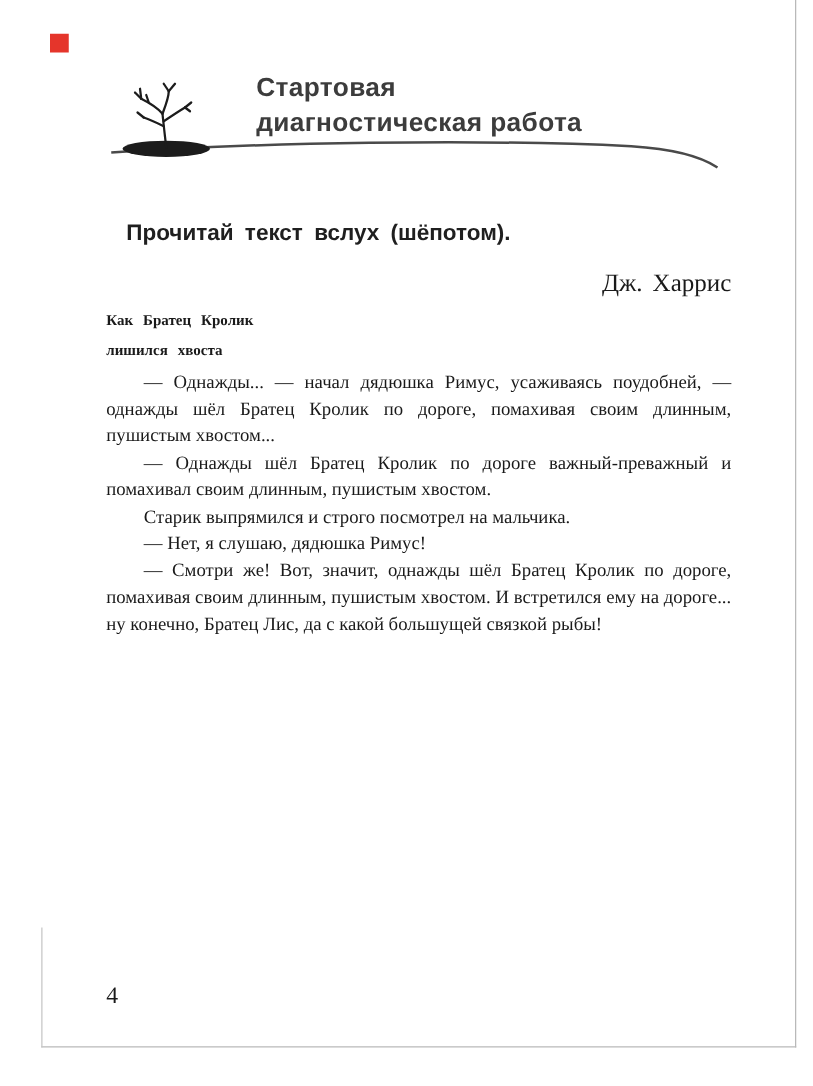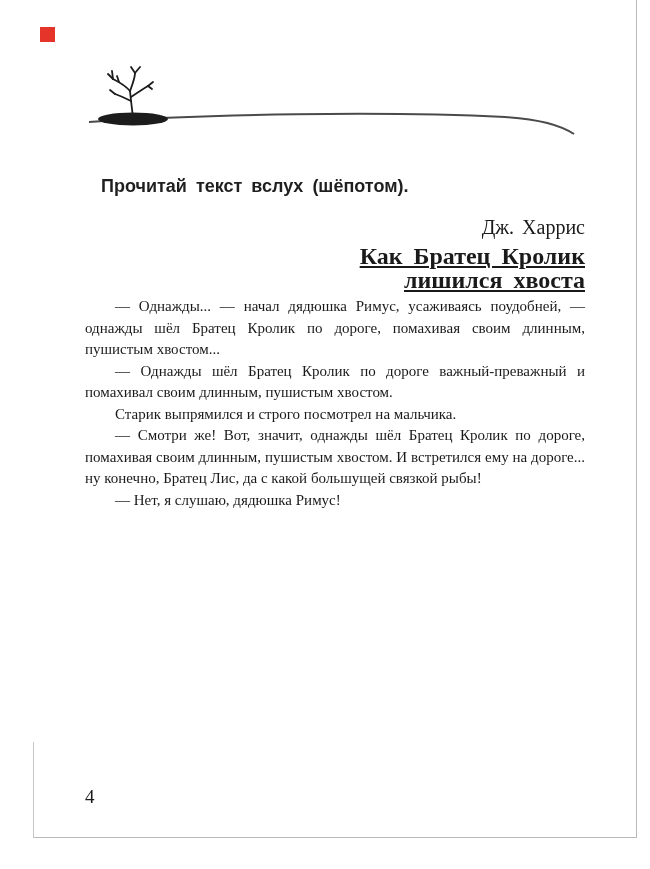--- a/index.html
+++ b/index.html
@@ -49,25 +49,24 @@
     word-spacing:4px;
   }
   .author {
     margin:2px 0 0 0;
     text-align:right;
     font-size:20px; line-height:24px;
     word-spacing:3px;
   }
   .story-title {
     margin:5px 0 4px 0;
-    text-align:right;
+    text-align:left;
     font-weight:bold;
-    font-size:24px; line-height:24px;
+    font-size:12px; line-height:24px;
     word-spacing:5px;
-    text-decoration:underline;
   }
   .story p {
     margin:0;
     font-size:15px; line-height:21.5px;
     text-align:justify;
     text-indent:30px;
     hyphens:auto; -webkit-hyphens:auto;
   }
   .page-number {
     position:absolute; left:85px; top:786px;
@@ -94,34 +93,38 @@
       <path d="M 28 24 L 27 16"></path>
       <path d="M 50 18 L 46 12"></path>
       <path d="M 50 18 L 55 12"></path>
       <path d="M 63 31 L 68 27"></path>
       <path d="M 63 31 L 67 34"></path>
       <path d="M 30 39 L 25 35"></path>
       <path d="M 34 27 L 32 21"></path>
     </g>
   </svg>
 
+  <div class="header-title">
+    <div>Стартовая</div>
+    <div>диагностическая работа</div>
+  </div>
 
   <div class="content">
     <p class="instruction">Прочитай текст вслух (шёпотом).</p>
     <p class="author">Дж. Харрис</p>
     <div class="story-title">
       <div>Как Братец Кролик</div>
       <div>лишился хвоста</div>
     </div>
     <div class="story">
       <p lang="ru">— Однажды... — начал дядюшка Римус, усаживаясь поудобней, — однажды шёл Братец Кролик по дороге, помахивая своим длинным, пушистым хвостом...</p>
       <p lang="ru">— Однажды шёл Братец Кролик по дороге важный-преважный и помахивал своим длинным, пушистым хвостом.</p>
       <p lang="ru">Старик выпрямился и строго посмотрел на мальчика.</p>
+      <p lang="ru">— Нет, я слушаю, дядюшка Римус!</p>
       <p lang="ru">— Смотри же! Вот, значит, однажды шёл Братец Кролик по дороге, помахивая своим длинным, пушистым хвостом. И встретился ему на дороге... ну конечно, Братец Лис, да с какой большущей связкой рыбы!</p>
-      <p lang="ru">— Нет, я слушаю, дядюшка Римус!</p>
     </div>
   </div>
 
   <div class="page-number">4</div>
 
   <div class="trim-right"></div>
   <div class="trim-bottom"></div>
   <div class="trim-left"></div>
 
 </div>

